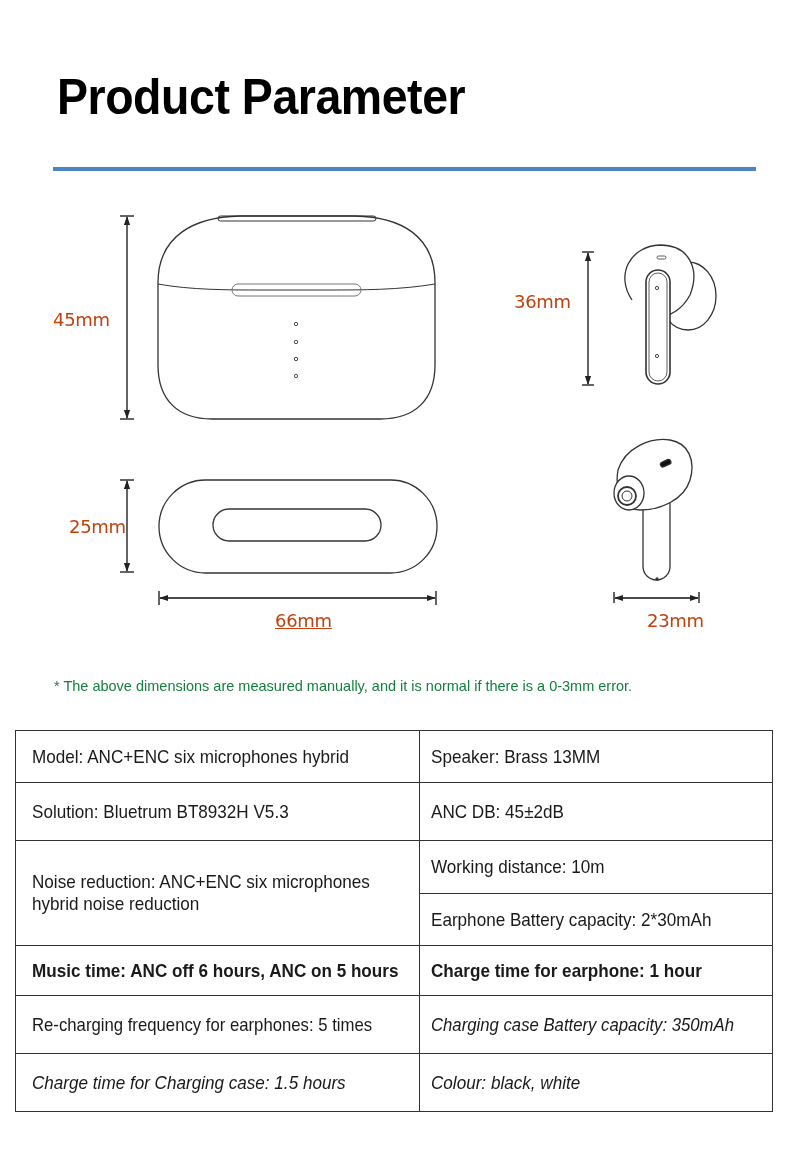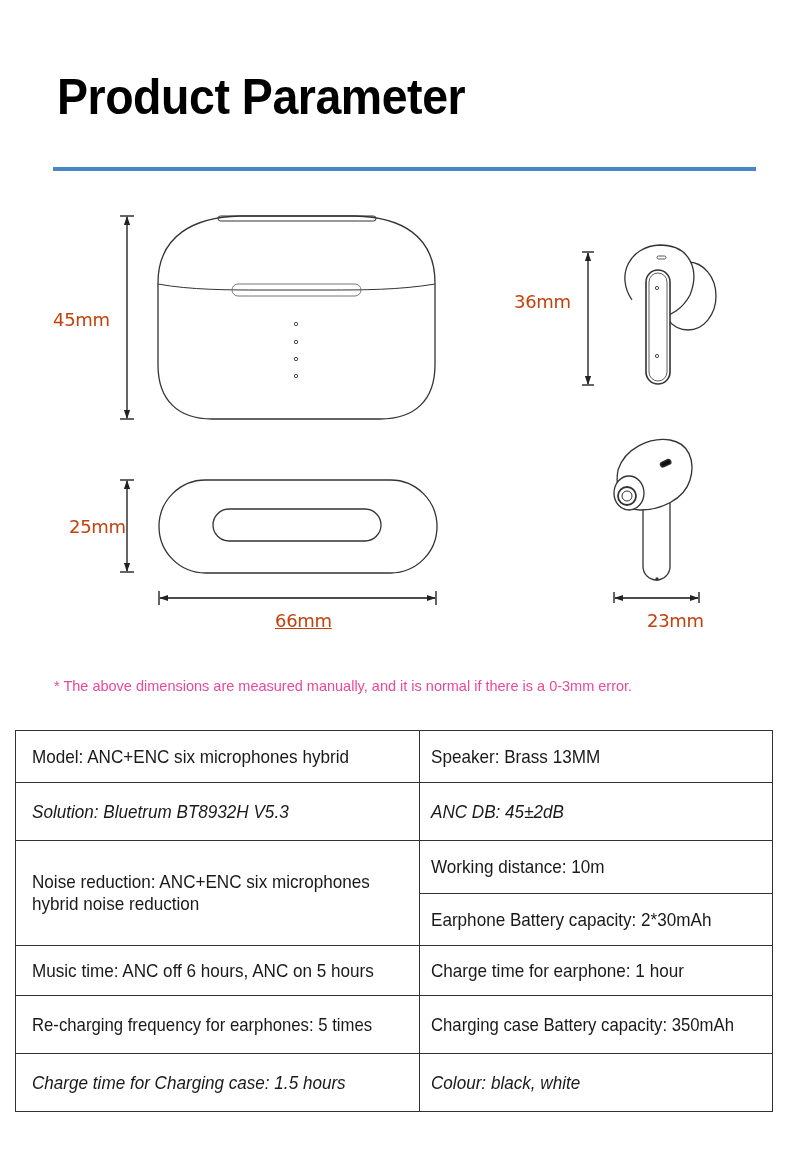--- a/index.html
+++ b/index.html
@@ -20,21 +20,21 @@
 
   .dim-label {
     position: absolute; font-family: "DejaVu Sans", sans-serif;
     font-size: 18px; color: #c2410c; font-weight: normal; letter-spacing: -0.3px;
   }
 
   svg.drawing { position: absolute; left: 0; top: 0; }
 
   .note {
     position: absolute; left: 54px; top: 678px;
-    font-family: "Liberation Sans", sans-serif; font-size: 14.5px; color: #ec4899;
+    font-family: "Liberation Sans", sans-serif; font-size: 14.5px; color: #15803d;
     white-space: nowrap;
   }
 
   .spec-table {
     position: absolute; left: 15px; top: 730px; width: 758px;
     border-collapse: collapse;
     font-family: "Liberation Sans", sans-serif; font-size: 19px; color: #1a1a1a;
     table-layout: fixed;
   }
   .spec-table td {
@@ -137,39 +137,39 @@
 <div class="dim-label" style="left:608px; top:610px;margin-left:39px;">23mm</div>
 
 <div class="note">*  The above dimensions are measured manually, and it is normal if there is a 0-3mm error.</div>
 
 <table class="spec-table">
   <tbody>
       <tr style="height:52px;">
     <td class="left"><span class="cell-text">Model: ANC+ENC six microphones hybrid</span></td>
     <td class="right"><span class="cell-text">Speaker: Brass 13MM</span></td>
   </tr>
-  <tr style="height:58px;font-style:italic;">
+  <tr style="height:58px;">
     <td class="left"><span class="cell-text">Solution: Bluetrum BT8932H V5.3</span></td>
     <td class="right"><span class="cell-text">ANC DB: 45±2dB</span></td>
   </tr>
   <tr style="height:53px;">
     <td class="left wrap" rowspan="2">
           <span class="cell-text" style="transform:scaleX(0.9); width:430px; display:block;">Noise reduction: ANC+ENC six microphones hybrid noise reduction</span>
         </td>
     <td class="right"><span class="cell-text">Working distance: 10m</span></td>
   </tr>
   <tr style="height:52px;">
     <td class="right"><span class="cell-text">Earphone Battery capacity: 2*30mAh</span></td>
   </tr>
-  <tr style="height:50px;">
+  <tr style="height:50px;font-weight:bold;">
     <td class="left"><span class="cell-text">Music time: ANC off 6 hours, ANC on 5 hours</span></td>
     <td class="right"><span class="cell-text">Charge time for earphone: 1 hour</span></td>
   </tr>
   <tr style="height:58px;">
     <td class="left" style="padding-left:16px;"><span class="cell-text" style="transform:scaleX(0.88);">Re-charging frequency for earphones: 5 times</span></td>
-    <td class="right" style="padding-left:11px;"><span class="cell-text" style="transform:scaleX(0.88);">Charging case Battery capacity: 350mAh</span></td>
+    <td class="right" style="padding-left:11px;font-style:italic;"><span class="cell-text" style="transform:scaleX(0.88);">Charging case Battery capacity: 350mAh</span></td>
   </tr>
   <tr style="height:58px;font-style:italic;">
     <td class="left"><span class="cell-text">Charge time for Charging case: 1.5 hours</span></td>
     <td class="right"><span class="cell-text">Colour: black, white</span></td>
   </tr>
 </tbody>
   </table>
 
 </body></html>

